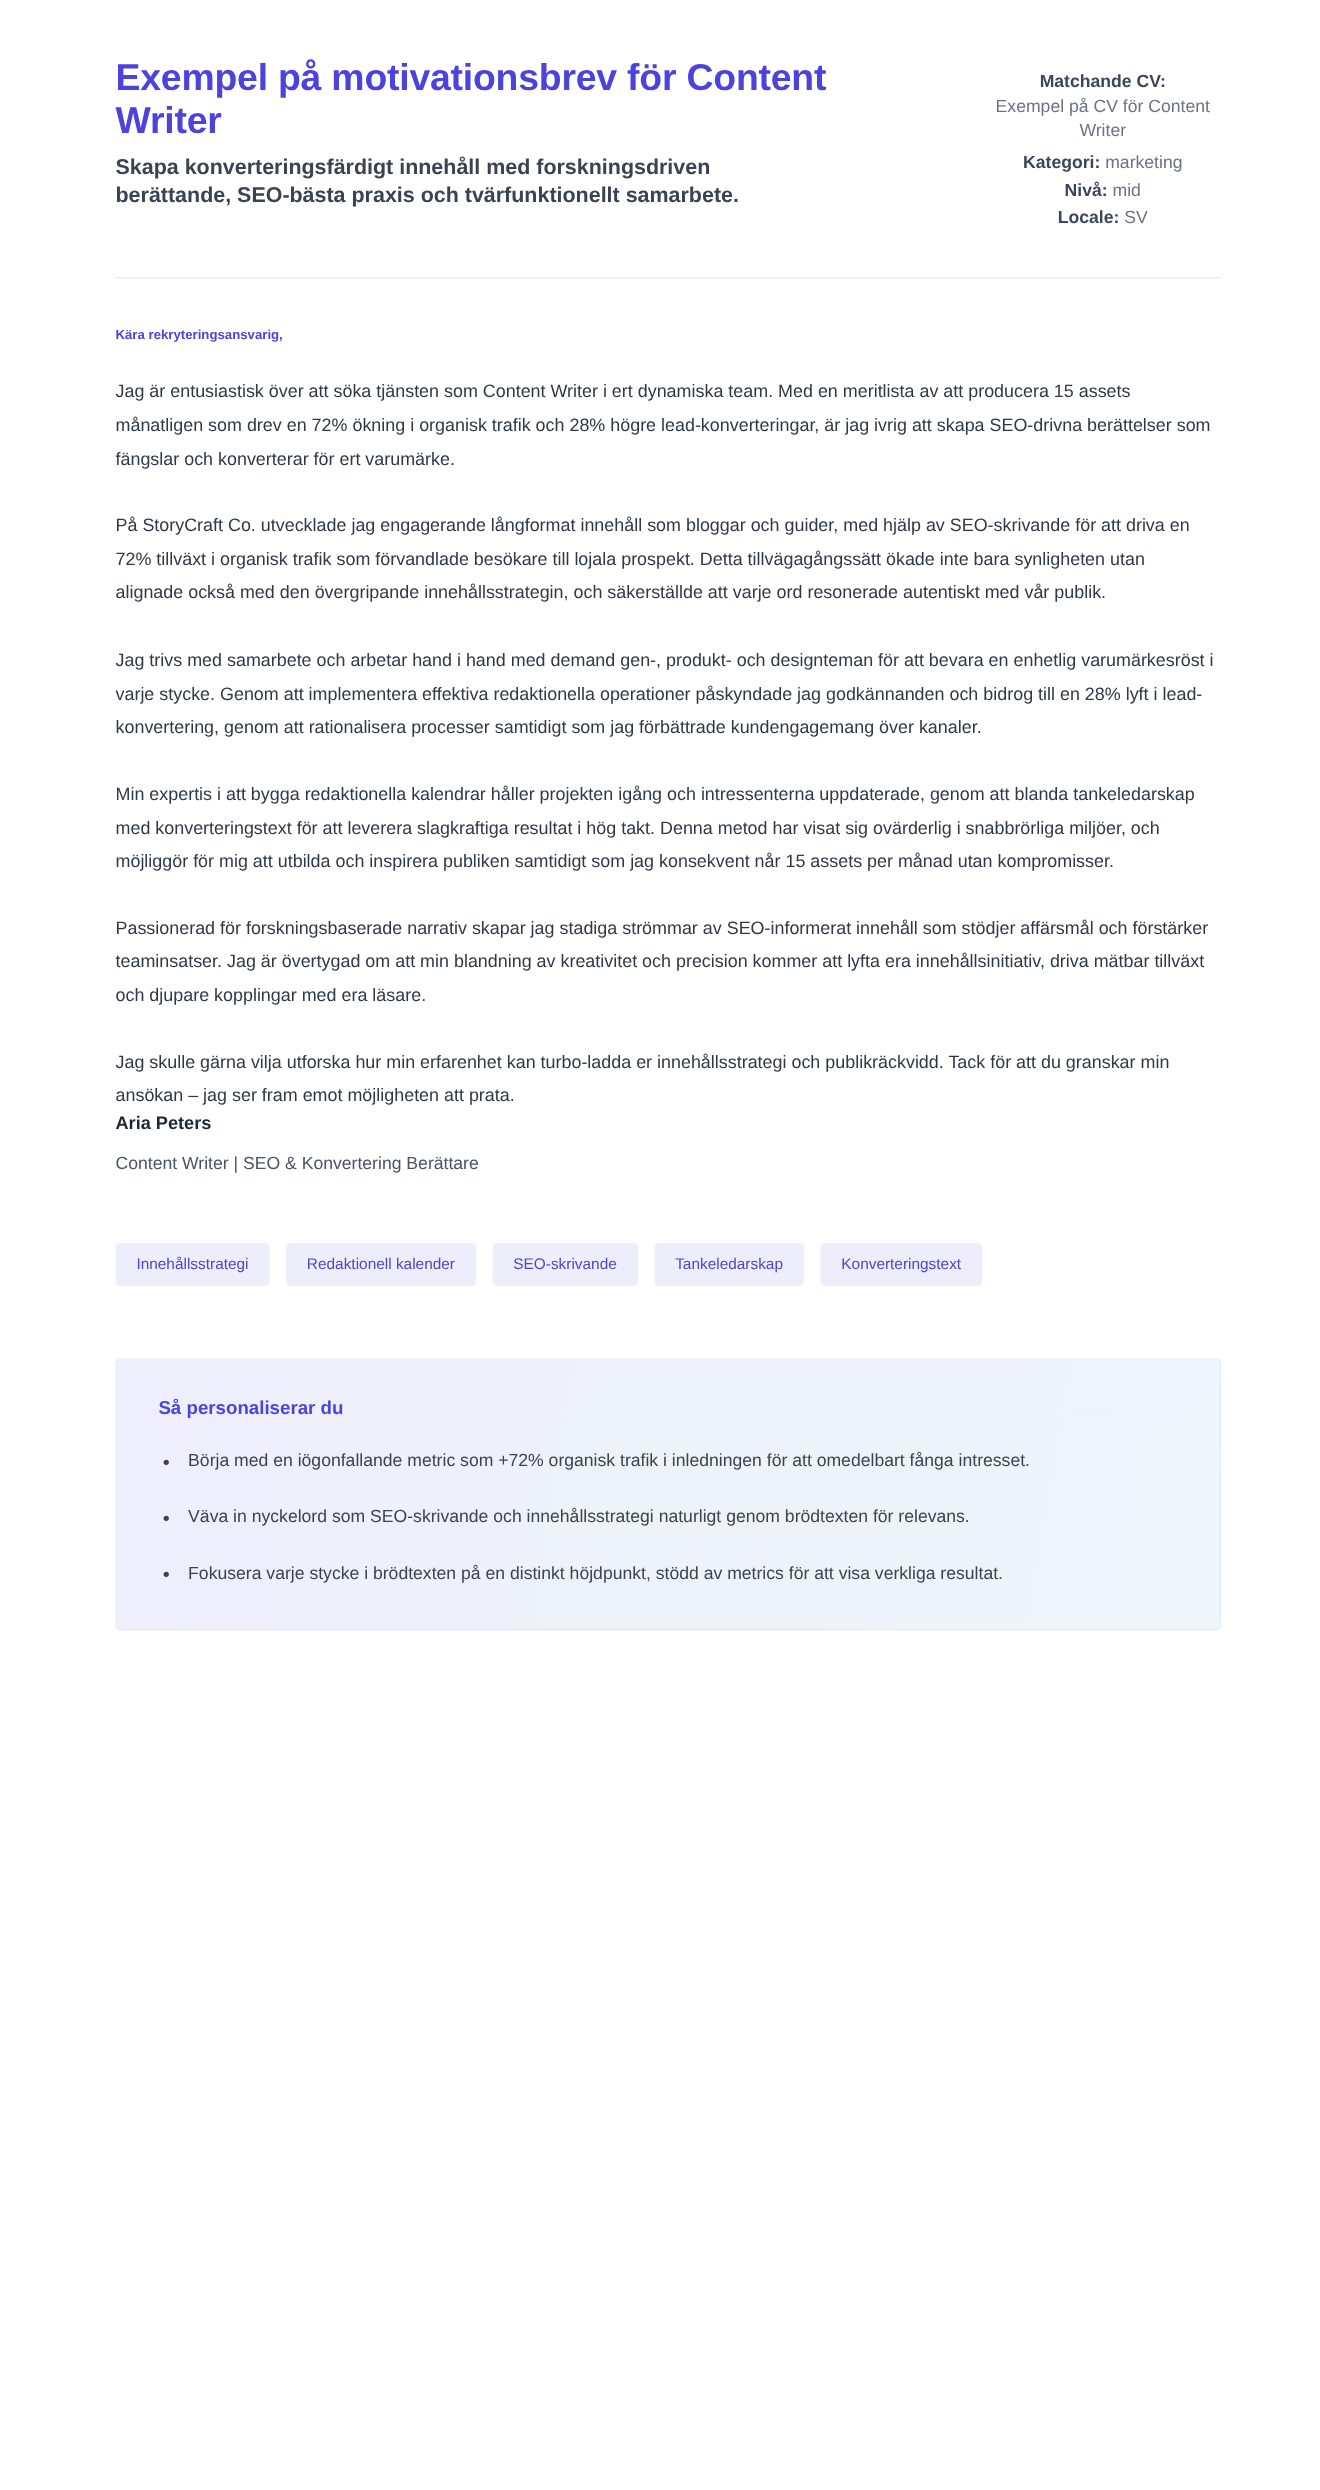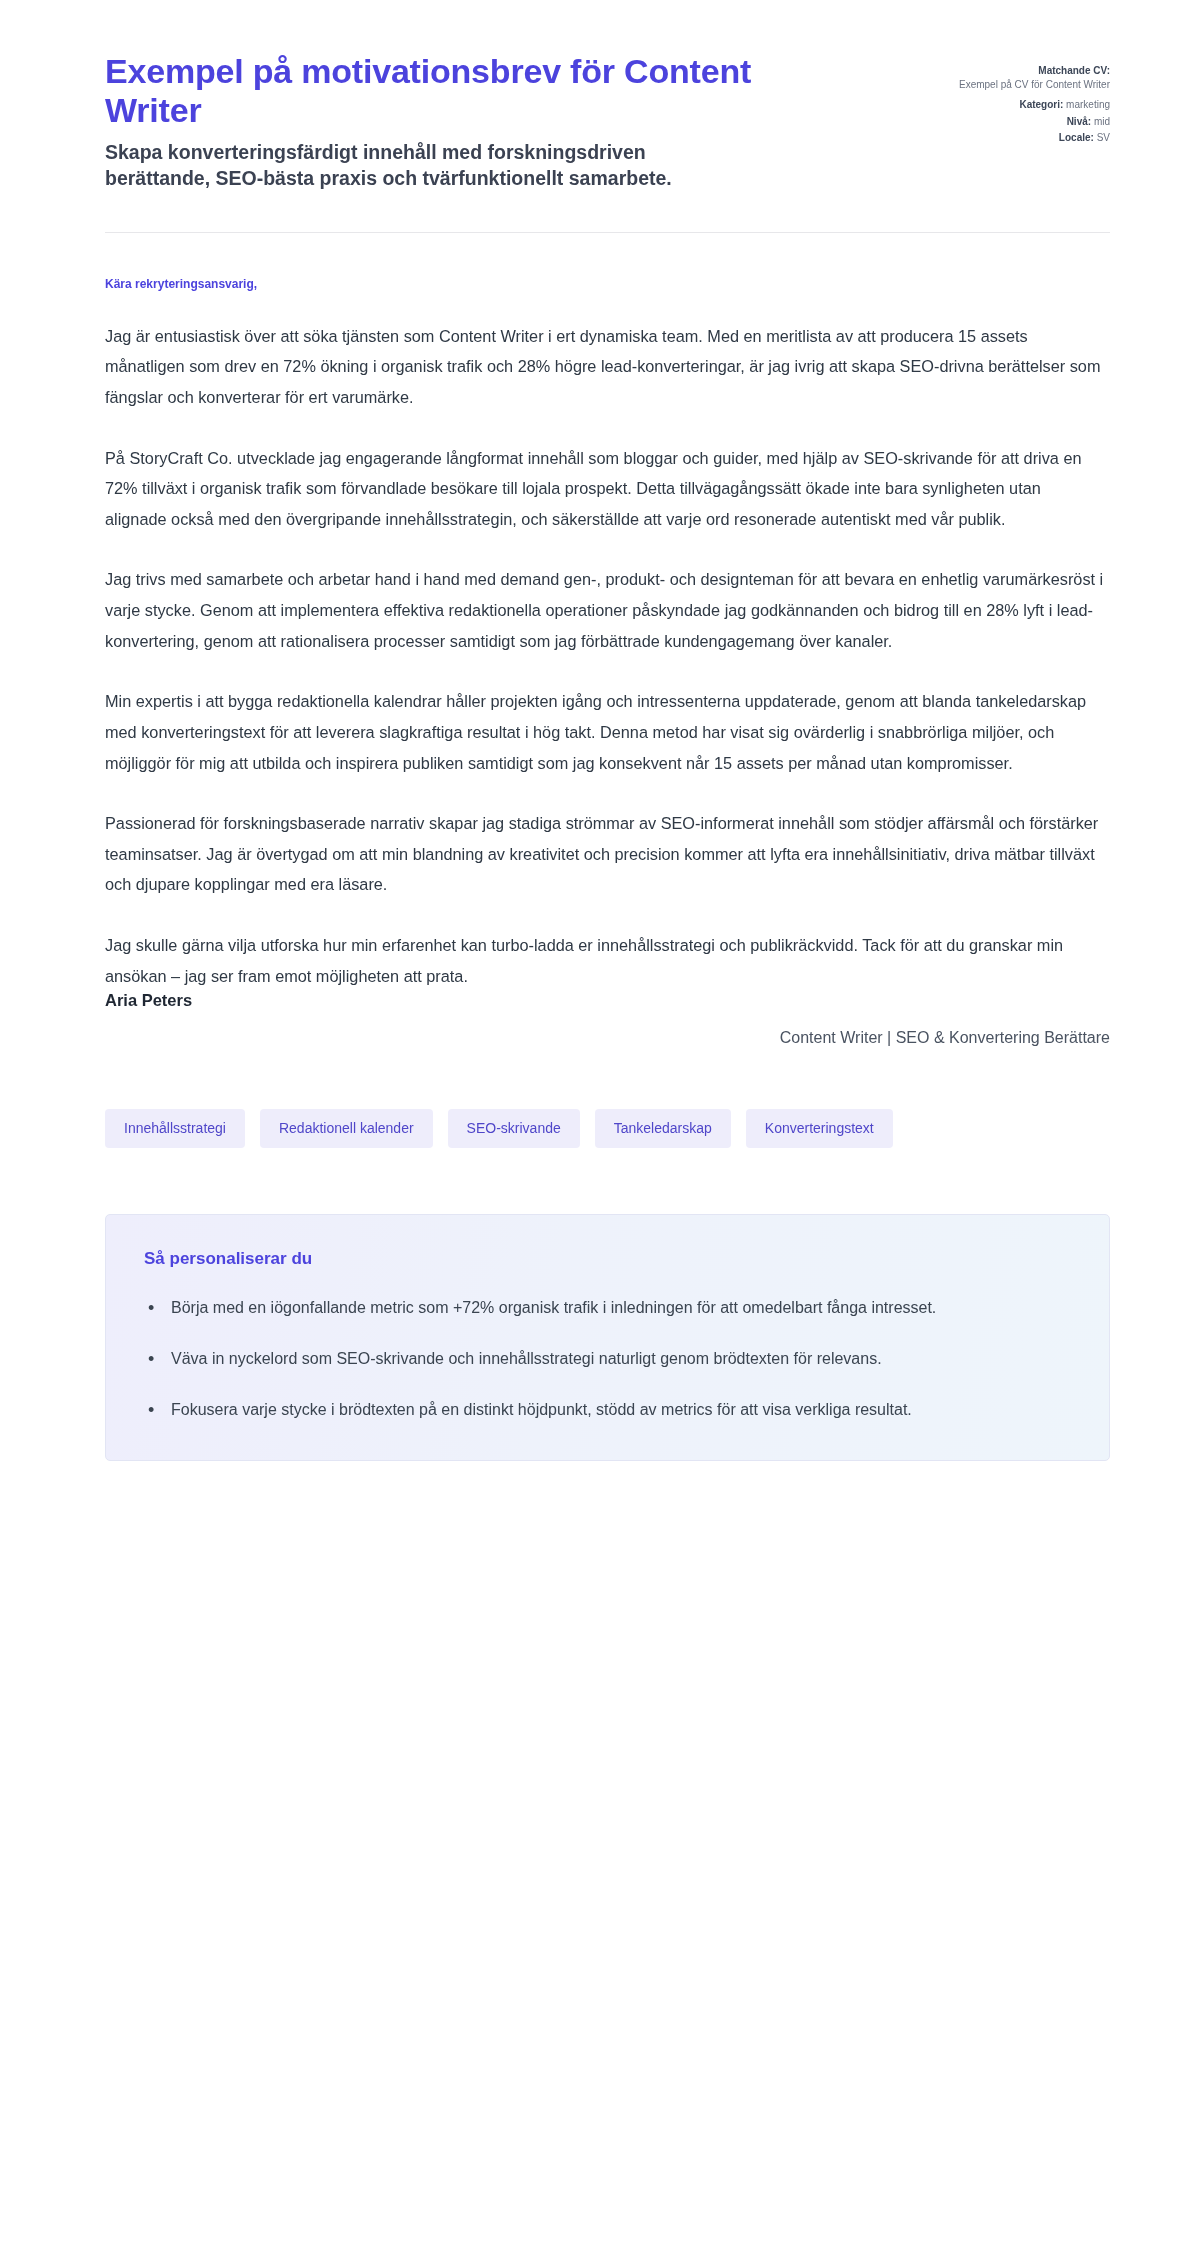--- a/index.html
+++ b/index.html
@@ -47,22 +47,22 @@
     margin-top:9px;
     font-size:19.5px;
     line-height:1.33;
     font-weight:700;
     color:var(--ink);
     max-width:640px;
   }
   .meta{
     flex:0 0 auto;
     width:215px;
-    text-align:right;
-    font-size:10px;
+    text-align:center;
+    font-size:16px;
     line-height:1.42;
     color:#6b7280;
     padding-top:12px;
   }
   .meta-row{margin-bottom:2px;}
   .meta-row.block{margin-bottom:6px;}
   .meta-label{font-weight:700;color:#3c4657;}
   .meta-value{color:#6b7280;}
 
   .divider{
@@ -93,21 +93,20 @@
   .signature{}
   .sign-name{
     font-size:16.5px;
     font-weight:700;
     color:#1f2733;
     margin-bottom:19px;
   }
   .sign-role{
     font-size:16px;
     color:#4a5361;
-    text-align:right;
   }
 
   
   .tags{
     display:flex;
     flex-wrap:wrap;
     gap:15px;
     margin-top:62px;
   }
   .tag{

